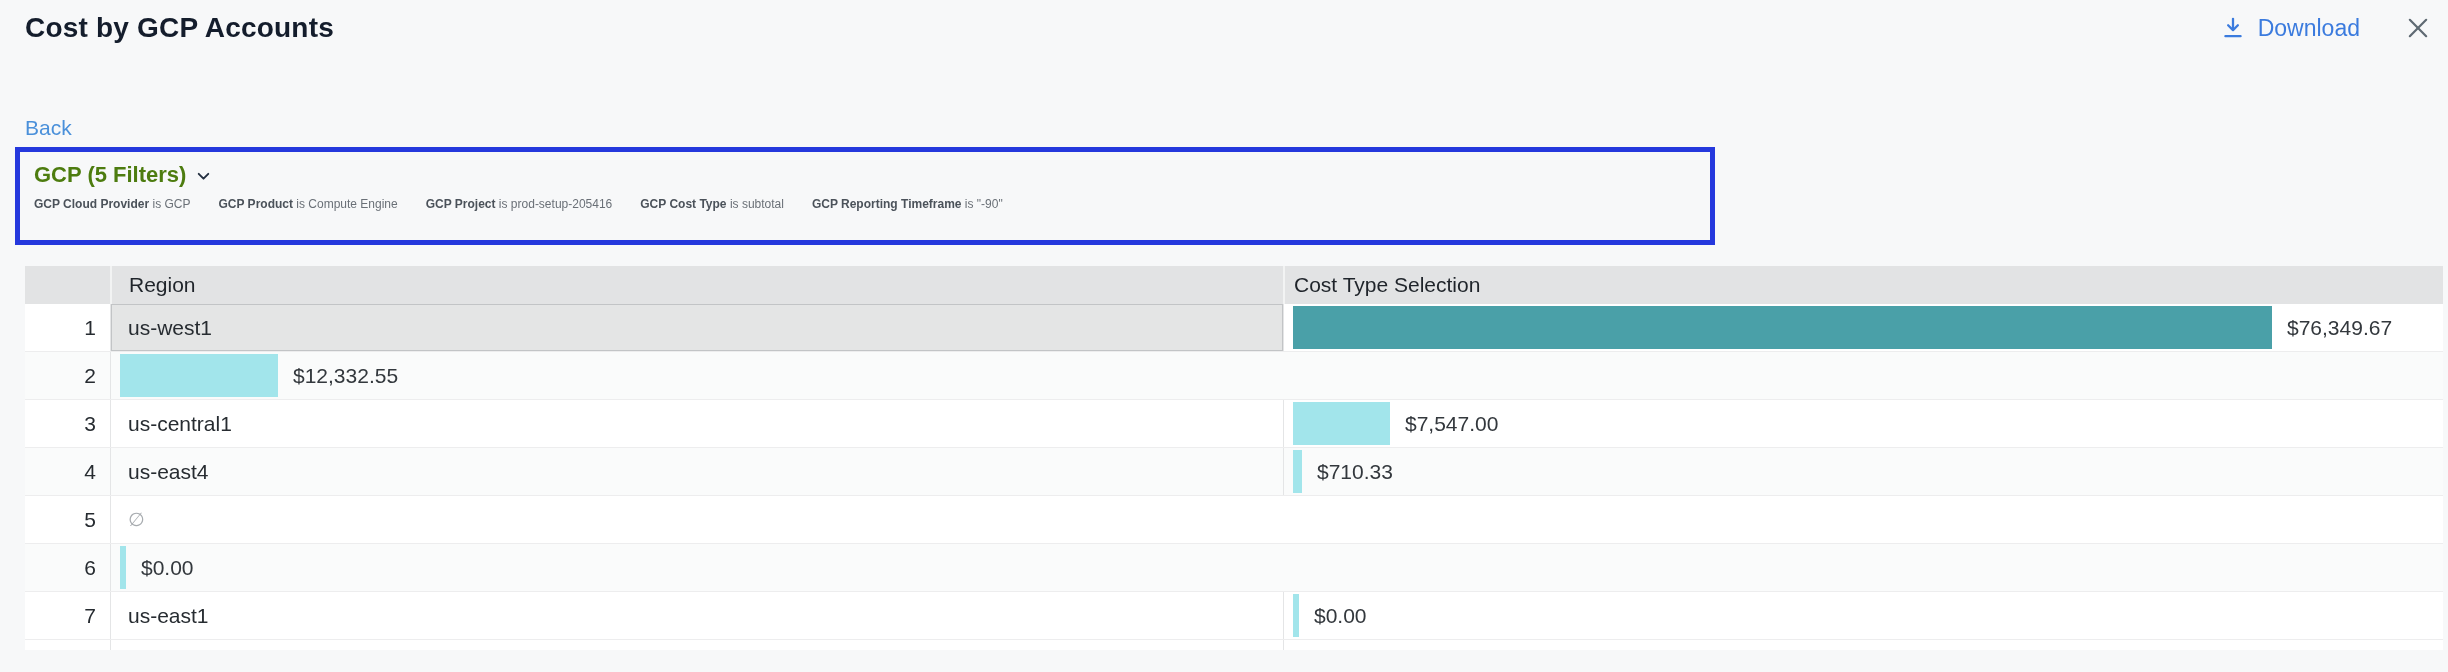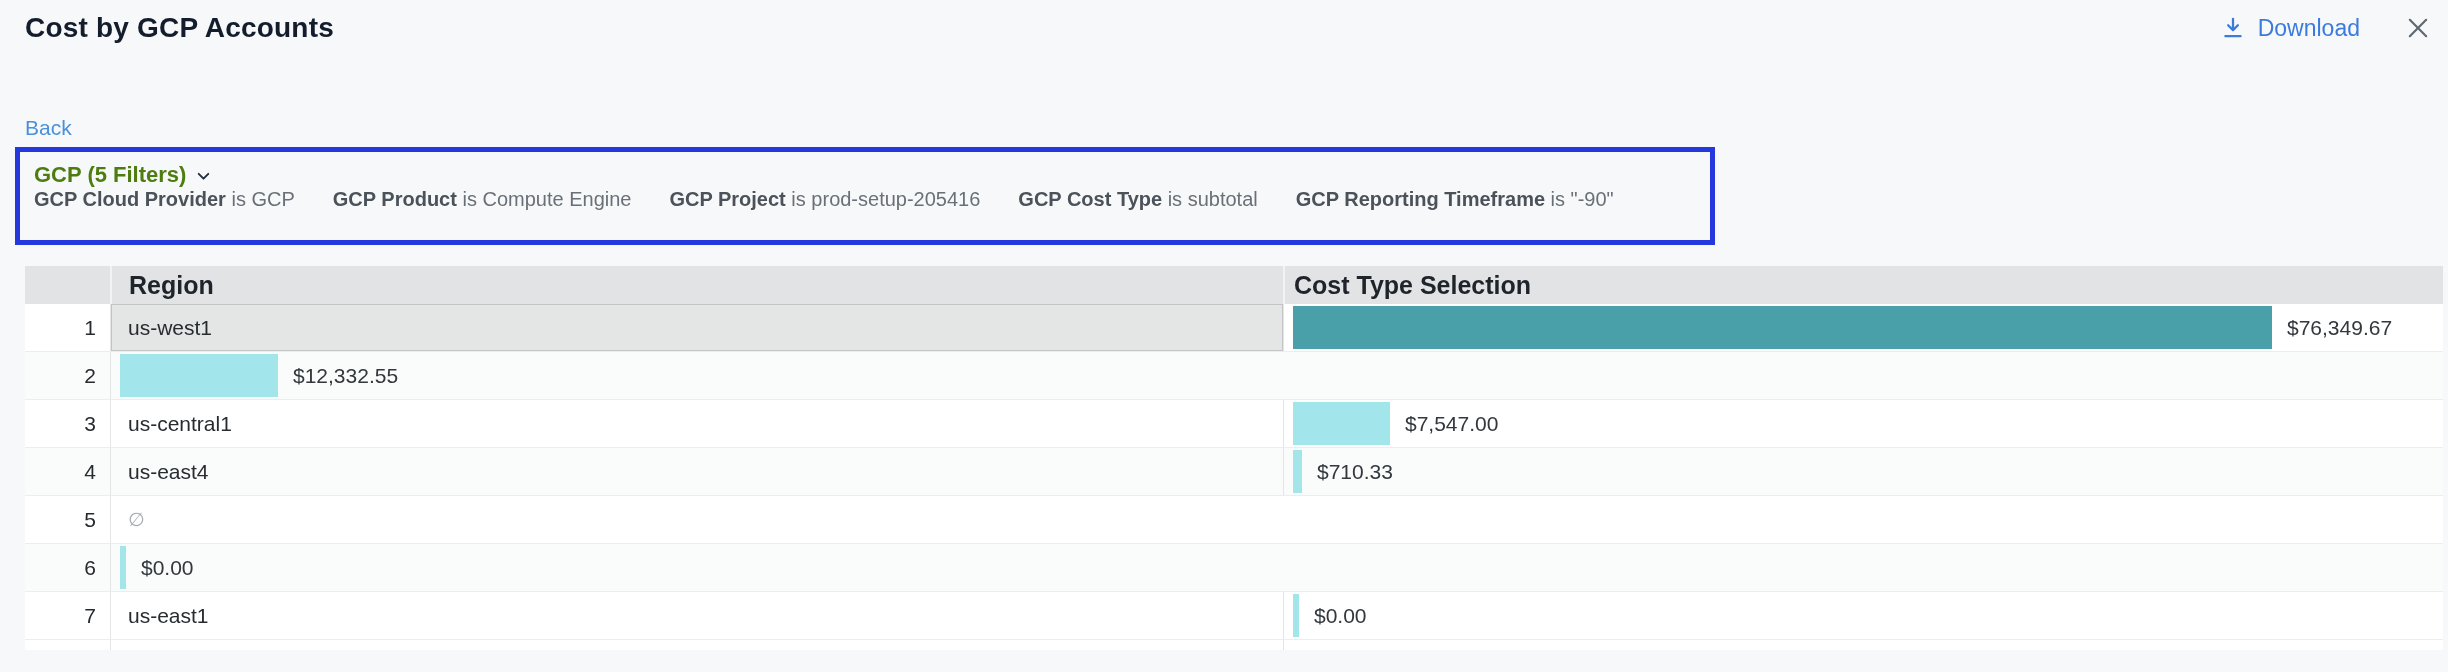--- a/index.html
+++ b/index.html
@@ -49,35 +49,35 @@
     width:1700px; height:98px;
     border:5px solid var(--filter-border);
     padding:10px 0 0 14px;
   }
   .filter-summary {
     display:flex; align-items:center; gap:9px;
     font-size:22px; font-weight:600; color:#4d7c0f;
     cursor:pointer;
   }
   .filter-list {
-    display:flex; gap:38px; margin-top:0;
-    font-size:20px; white-space:nowrap;
+    display:flex; gap:28px; margin-top:9px;
+    font-size:12px; white-space:nowrap;
   }
   .filter-item { color:#6a7077; }
   .filter-item b { color:#4b525a; font-weight:700; }
 
   
   .cost-table {
     position:absolute; left:25px; top:266px;
     width:2418px; height:384px;
     overflow:hidden; background:#fff;
   }
   .t-header {
     display:flex; height:38px; background:var(--header-bg);
-    font-size:25px; font-weight:700; color:#1f242a;
+    font-size:21px; font-weight:400; color:#1f242a;
     align-items:center;
   }
   .t-header .col-num { border:none; }
   .t-header .col-region, .t-header .col-cost {
     border-left:2px solid #f2f3f3; height:100%; display:flex; align-items:center;
   }
   .col-num   { width:85px; flex:none; text-align:right; padding-right:14px; }
   .col-region{ width:1173px; flex:none; padding-left:17px; }
   .col-cost  { flex:1; padding-left:9px; }
 

